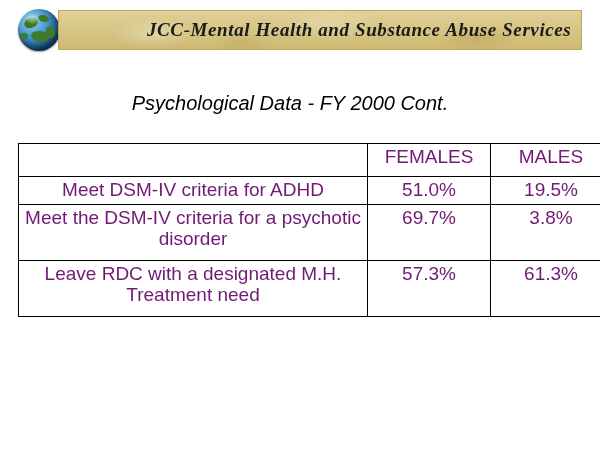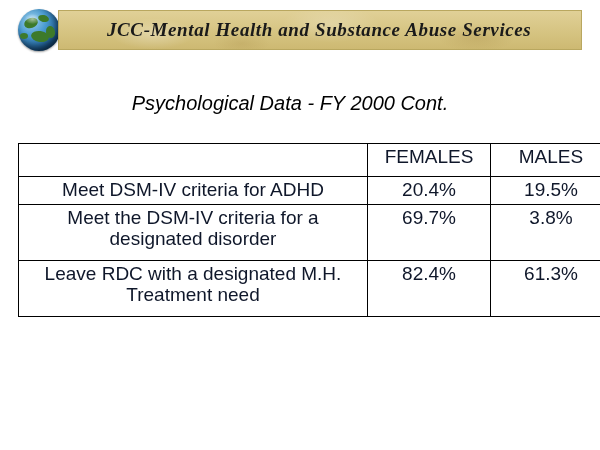--- a/index.html
+++ b/index.html
@@ -27,20 +27,21 @@
       radial-gradient(ellipse 60px 22px at 18% 60%, rgba(255,255,255,0.30), rgba(255,255,255,0) 70%),
       radial-gradient(ellipse 70px 26px at 52% 35%, rgba(255,255,255,0.22), rgba(255,255,255,0) 70%),
       radial-gradient(ellipse 55px 20px at 80% 70%, rgba(160,130,60,0.25), rgba(160,130,60,0) 70%),
       radial-gradient(ellipse 40px 16px at 35% 85%, rgba(160,130,60,0.20), rgba(160,130,60,0) 70%),
       linear-gradient(180deg, #e0d097 0%, #d6c482 55%, #cdb972 100%);
     border: 1px solid #b9a75f;
     box-sizing: border-box;
     display: flex;
     align-items: center;
     overflow: hidden;
+    padding-left: 40px;
   }
   .header-title {
     margin-left: 48px;
     font-family: "Liberation Serif", serif;
     font-style: italic;
     font-weight: bold;
     font-size: 19px;
     color: #1a1a1a;
     letter-spacing: 0.6px;
     white-space: nowrap;
@@ -97,21 +98,21 @@
     top: 143px;
     width: 562px;
     border-collapse: collapse;
     table-layout: fixed;
   }
   .data-table td, .data-table th {
     border: 1px solid #000000;
     font-family: "Liberation Sans", sans-serif;
     font-size: 19px;
     font-weight: normal;
-    color: #0f172a;
+    color: #701a75;
     padding: 2px 5px;
     vertical-align: top;
     line-height: 1.12;
   }
   .col-label   { width: 338px; text-align: center; }
   .col-females { width: 112px; text-align: center; }
   .col-males   { width: 110px; text-align: center; }
 
   .head-blank { height: 28px; }
   .head-cell  { text-align: center; }
@@ -141,27 +142,27 @@
   <thead>
     <tr>
       <th class="col-label head-blank"></th>
       <th class="col-females head-cell">FEMALES</th>
       <th class="col-males head-cell">MALES</th>
     </tr>
   </thead>
   <tbody>
     <tr class="row-h1">
       <td class="col-label">Meet DSM-IV criteria for ADHD</td>
-      <td class="col-females">20.4%</td>
+      <td class="col-females">51.0%</td>
       <td class="col-males">19.5%</td>
     </tr>
     <tr class="row-h2">
-      <td class="col-label">Meet the DSM-IV criteria for a designated disorder</td>
+      <td class="col-label">Meet the DSM-IV criteria for a psychotic disorder</td>
       <td class="col-females">69.7%</td>
       <td class="col-males">3.8%</td>
     </tr>
     <tr class="row-h2">
       <td class="col-label">Leave RDC with a designated M.H. Treatment need</td>
-      <td class="col-females">82.4%</td>
+      <td class="col-females">57.3%</td>
       <td class="col-males">61.3%</td>
     </tr>
   </tbody>
 </table>
 
 </body></html>

